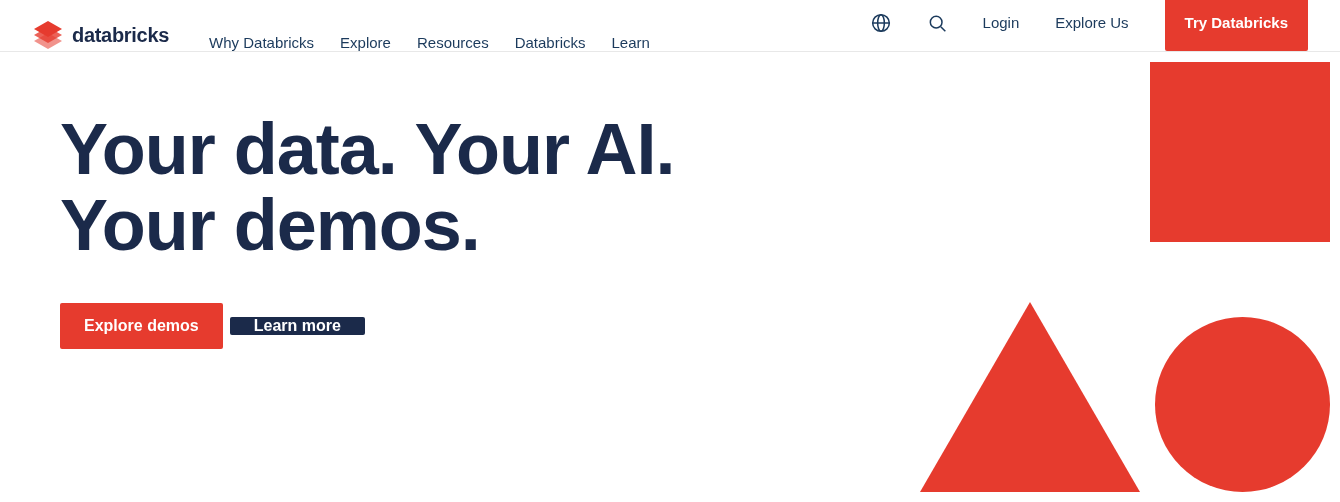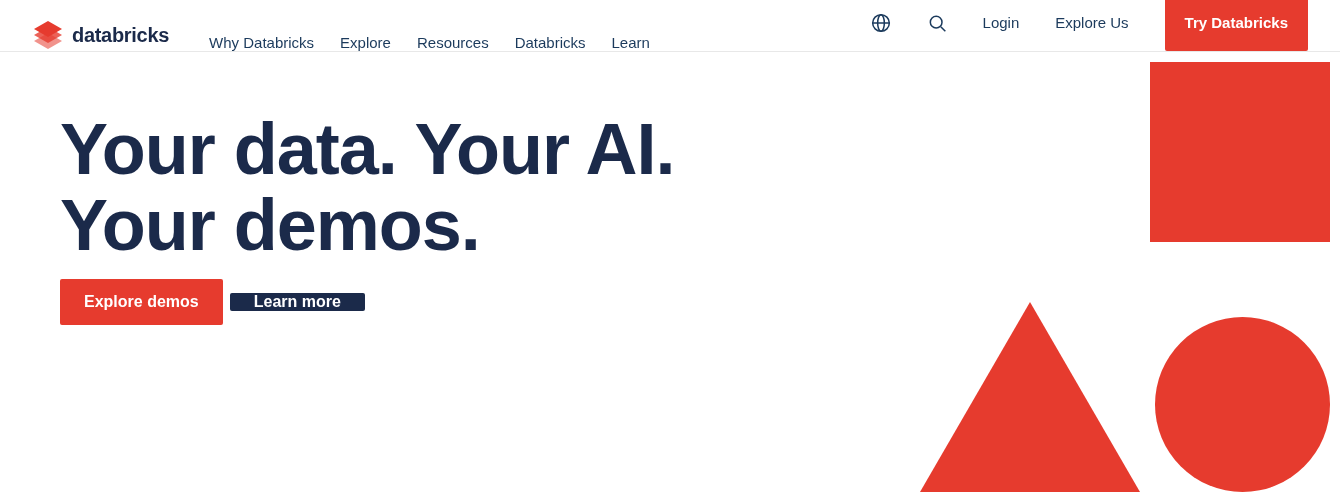--- a/index.html
+++ b/index.html
@@ -107,21 +107,21 @@
     .hero-content {
       max-width: 750px;
     }
 
     .hero-title {
       font-size: 72px;
       font-weight: 800;
       color: #1b2a4a;
       line-height: 1.05;
       letter-spacing: -1px;
-      margin-bottom: 16px;
+      margin-bottom: 40px;
     }
 
     .hero-subtitle {
       font-size: 22px;
       color: #3a4a5c;
       font-weight: 400;
       margin-bottom: 36px;
       line-height: 1.4;
     }
 

